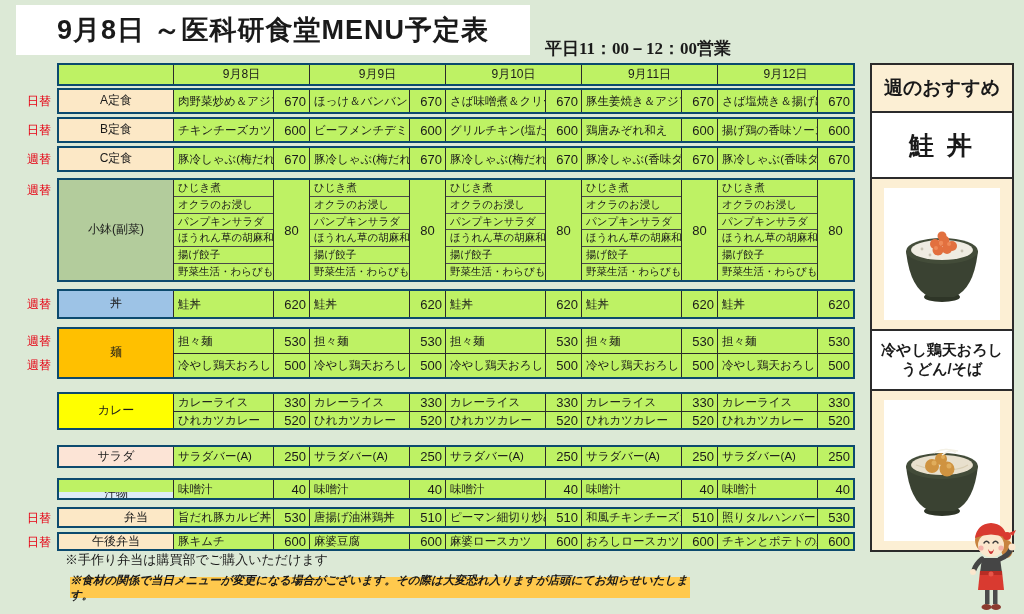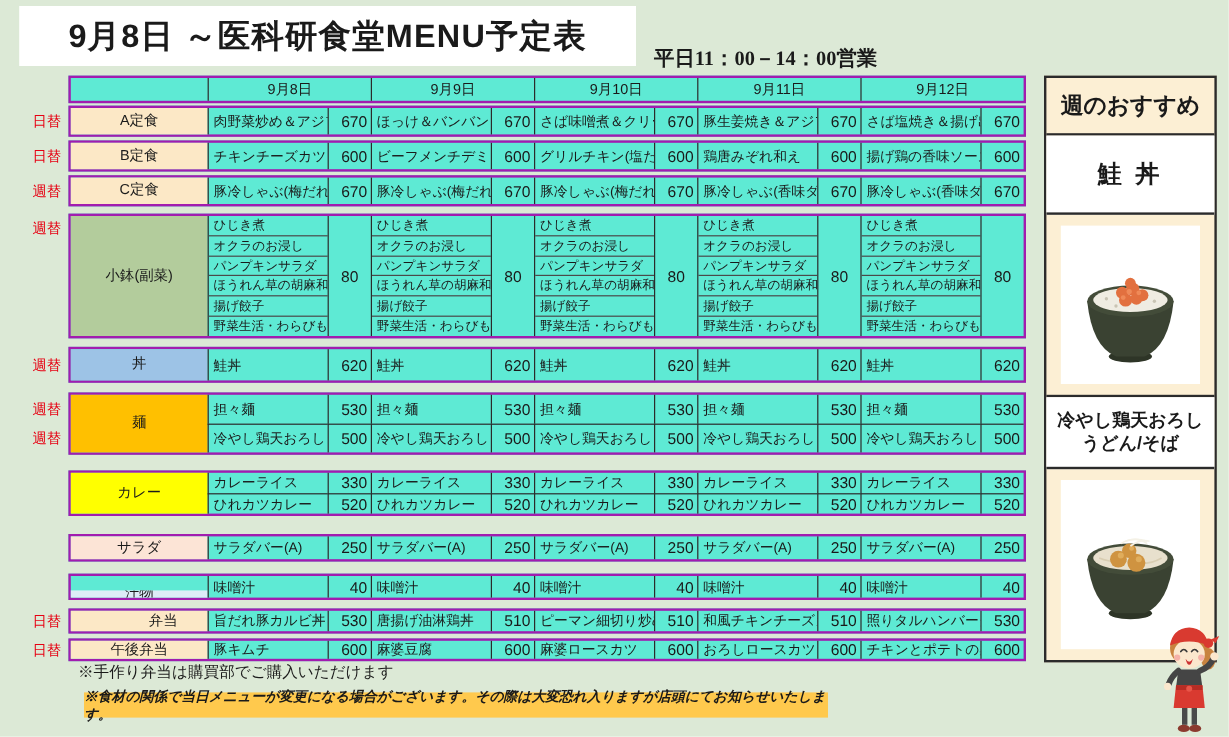--- a/index.html
+++ b/index.html
@@ -1,21 +1,21 @@
 <!DOCTYPE html>
 <html><head>
 <meta charset="utf-8">
 <style>
   html,body{margin:0;padding:0}
   body{width:1024px;height:614px;font-family:"Liberation Sans",sans-serif;color:#1a1a1a;position:relative;overflow:hidden}
   .page{position:absolute;inset:0;background:#DCE9D6}
   .title-box{position:absolute;left:16px;top:5px;width:514px;height:50px;background:#ffffff;display:flex;align-items:center;justify-content:center;font-size:27px;font-weight:bold;letter-spacing:1px}
   .hours{position:absolute;left:545px;top:37px;font-family:"Liberation Serif",serif;font-size:17px;font-weight:bold}
   .menu-table{position:absolute;left:57px;top:63px;width:798px}
-  .band{position:relative;border:2px solid #a21caf;background:#5eead4;box-sizing:border-box}
+  .band{position:relative;border:2px solid #0c4a6e;background:#bef264;box-sizing:border-box}
   .cells{display:grid;height:100%;grid-template-columns:114px repeat(5,100px 36px)}
   .cells2{display:grid;height:100%;grid-template-columns:114px repeat(5,100px 36px);grid-template-rows:1fr 1fr}
   .cell{border-left:1px solid #2b2b2b;box-sizing:border-box;display:flex;align-items:center;overflow:hidden;white-space:nowrap}
   .cell:first-child{border-left:none}
   .lbl{justify-content:center;text-align:center;font-size:12px;line-height:1.1}
   .lbl2{grid-row:1/3}
   .name{padding-left:4px;font-size:11.5px}
   .price{justify-content:flex-end;padding-right:3px;font-size:13px}
   .day-head{grid-column:span 2;justify-content:center;font-size:12px}
   .bt{border-top:1px solid #2b2b2b}
@@ -37,37 +37,37 @@
   .b-men{height:52px;margin-top:8px}
   .b-cur{height:38px;margin-top:13px}
   .b-sal{height:23px;margin-top:15px}
   .b-soup{height:22px;margin-top:10px}
   .b-ben{height:21px;margin-top:7px}
   .b-gogo{height:19px;margin-top:4px}
   .note-main{position:absolute;left:65px;top:551px;font-size:13px;font-weight:normal}
   .banner{position:absolute;left:70px;top:577px;width:620px;height:21px;display:flex;align-items:center;justify-content:center;font-size:11.5px;font-weight:bold;font-style:italic}
   .sidebar{position:absolute;left:870px;top:63px;width:144px;height:489px;border:2px solid #2b2b2b;box-sizing:border-box;display:flex;flex-direction:column}
   .sb-header{height:46px;border-bottom:2px solid #2b2b2b;display:flex;align-items:center;justify-content:center;font-size:19px;font-weight:bold;flex:none}
-  .sb-name1{height:64px;background:#fff;border-bottom:2px solid #2b2b2b;display:flex;align-items:center;justify-content:center;font-size:20px;font-weight:bold;letter-spacing:3px;flex:none}
+  .sb-name1{height:64px;background:#fff;border-bottom:2px solid #2b2b2b;display:flex;align-items:center;justify-content:center;font-size:25px;font-weight:bold;letter-spacing:3px;flex:none}
   .sb-photo-sec{border-bottom:2px solid #2b2b2b;padding:9px 12px;box-sizing:border-box;flex:none}
   .sb-photo-sec.last{border-bottom:none;flex:1}
   .photo{background:#fff;width:100%;height:100%;display:flex;align-items:center;justify-content:center}
   .sb-photo1{height:152px}
   .sb-name2{height:60px;background:#fff;border-bottom:2px solid #2b2b2b;display:flex;align-items:center;justify-content:center;text-align:center;font-size:15px;font-weight:bold;padding:0 8px;box-sizing:border-box;flex:none}
   .bubble{position:absolute;left:872px;top:549px;width:88px;height:56px;border-radius:10px;display:flex;align-items:center;justify-content:center;text-align:center;font-size:11.5px;font-weight:bold;padding:3px;box-sizing:border-box}
   .bubble::after{content:"";position:absolute;right:-9px;top:20px;border:6px solid transparent;border-left:9px solid #FFE18A}
   .mascot{position:absolute;left:962px;top:518px;width:58px;height:96px}
 </style>
 </head>
 <body>
 
 <div class="page" style="background-color: rgb(220, 233, 214);">
 
   <div class="title-box">9月8日 ～医科研食堂MENU予定表</div>
-  <div class="hours">平日11：00－14：00営業</div>
+  <div class="hours">平日11：00－12：00営業</div>
 
   <div class="menu-table">
 
     <div class="band b-hdr">
       <div class="cells">
         <div class="cell lbl"></div>
         <div class="cell day-head">9月8日</div>
         <div class="cell day-head">9月9日</div>
         <div class="cell day-head">9月10日</div>
         <div class="cell day-head">9月11日</div>

